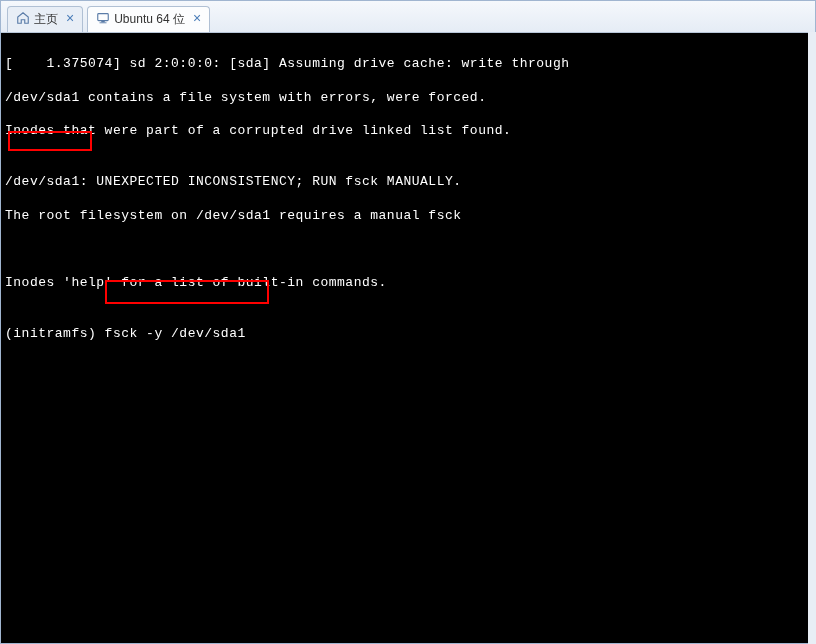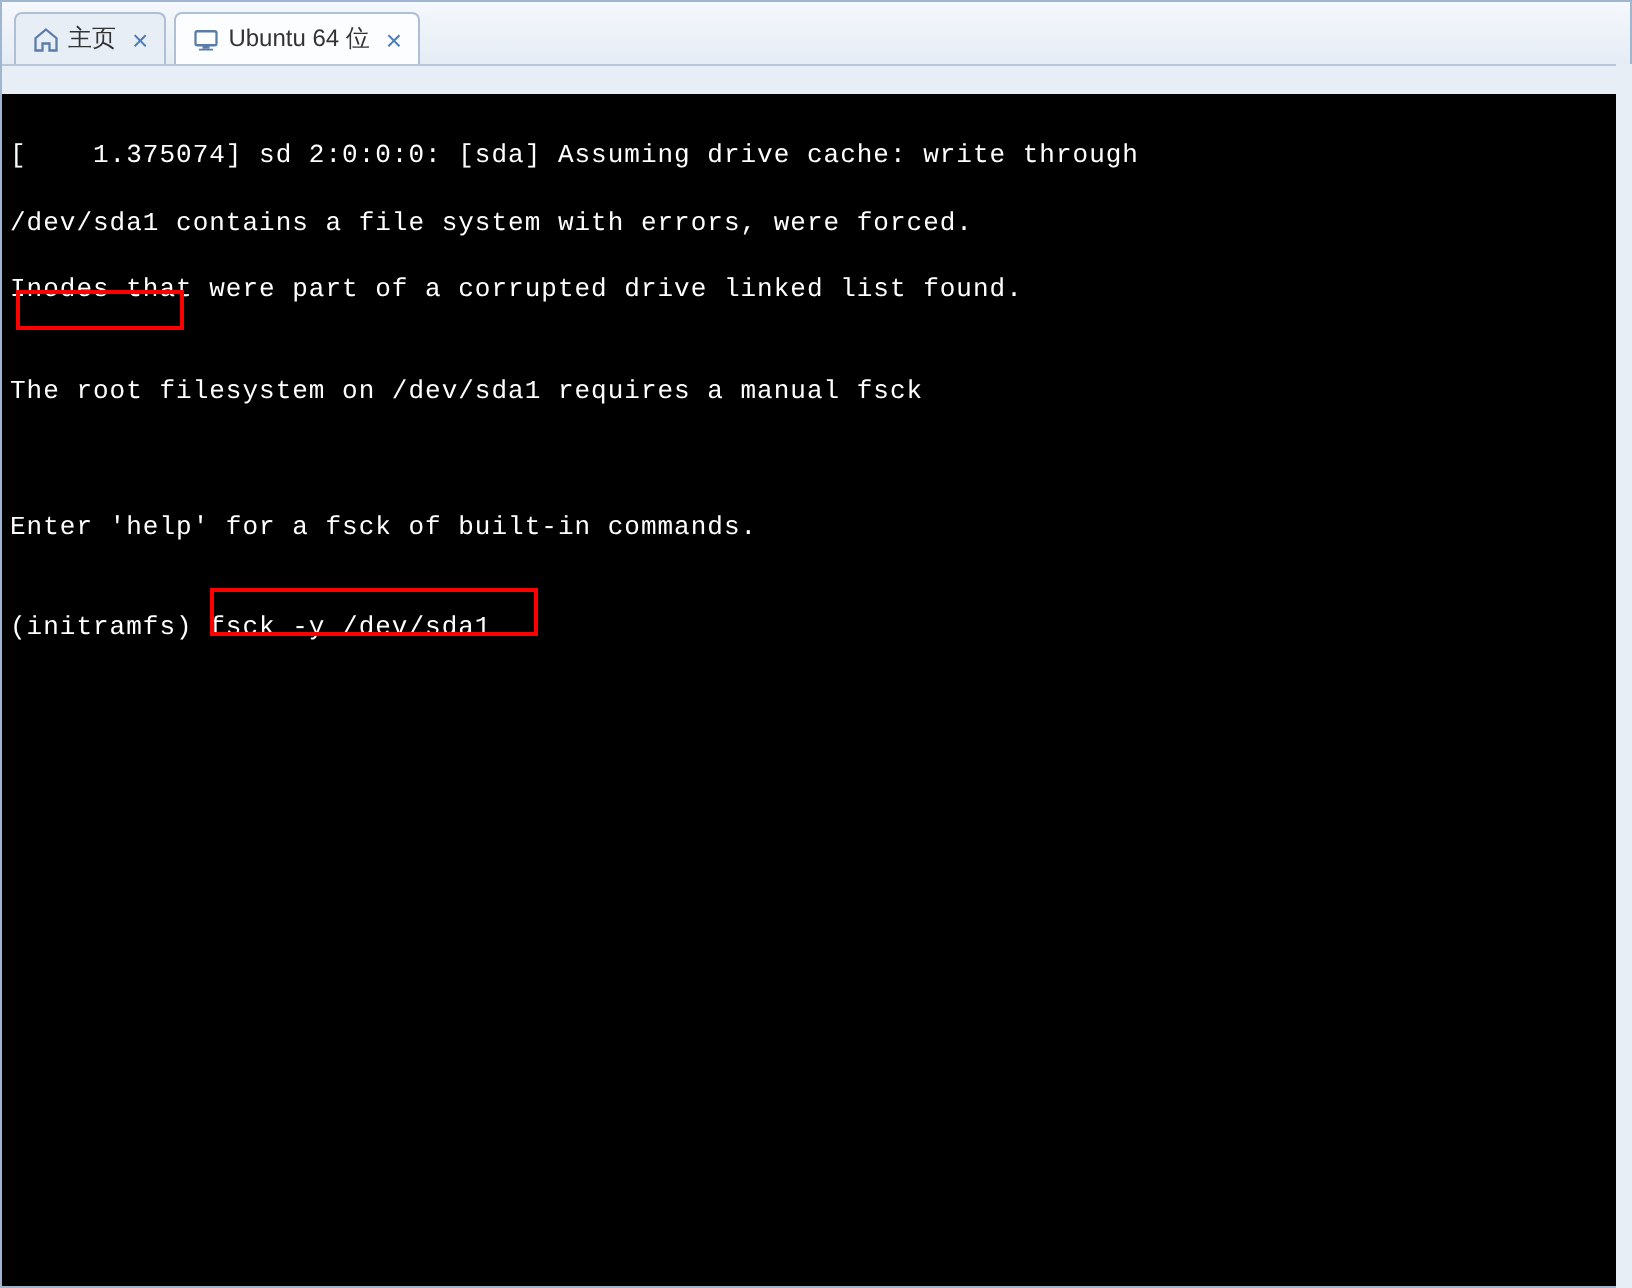--- a/index.html
+++ b/index.html
@@ -25,21 +25,21 @@
       background: linear-gradient(#f5f8fc, #e5ecf5);
       height: 32px;
       display: flex;
       align-items: flex-end;
       padding: 4px 6px 0 6px;
       gap: 4px;
       border-bottom: 1px solid #b8c6d8;
     }
     .tab {
       display: flex;
-      align-items: center;
+      align-items: flex-start;
       background: #fcfdfe;
       border: 1px solid #b0c0d4;
       border-bottom: none;
       border-radius: 4px 4px 0 0;
       padding: 4px 8px;
       height: 26px;
       font-size: 12px;
       color: #333;
       gap: 4px;
       cursor: pointer;
@@ -66,21 +66,20 @@
       background: #000;
       color: #fff;
       font-family: 'Courier New', monospace;
       font-size: 13px;
       padding: 6px 4px;
       line-height: 1.3;
       white-space: pre;
       letter-spacing: 0.5px;
       position: relative;
       overflow: hidden;
-      margin-top: 14px;
     }
     .terminal-line {
       white-space: pre;
     }
     .highlight-box-1 {
       position: absolute;
       border: 2px solid #ff0000;
       left: 7px;
       top: 98px;
       width: 84px;
@@ -130,24 +129,25 @@
       <span>Ubuntu 64 位</span>
       <span class="tab-close">×</span>
     </div>
   </div>
 
   <div class="terminal">
 <div class="terminal-line">[    1.375074] sd 2:0:0:0: [sda] Assuming drive cache: write through</div>
 <div class="terminal-line">/dev/sda1 contains a file system with errors, were forced.</div>
 <div class="terminal-line">Inodes that were part of a corrupted drive linked list found.</div>
 <div class="terminal-line"></div>
+<div class="terminal-line">/dev/sda1: UNEXPECTED INCONSISTENCY; RUN fsck MANUALLY.</div>
 <div class="terminal-line">The root filesystem on /dev/sda1 requires a manual fsck</div>
 <div class="terminal-line"></div>
 <div class="terminal-line"></div>
-<div class="terminal-line">Enter 'help' for a fsck of built-in commands.</div>
+<div class="terminal-line">Inodes 'help' for a list of built-in commands.</div>
 <div class="terminal-line"></div>
 <div class="terminal-line">(initramfs) fsck -y /dev/sda1</div>
     <div class="highlight-box-1"></div>
     <div class="highlight-box-2"></div>
   </div>
 </div>
 
 <div class="scrollbar-right"></div>
 
 </body></html>

